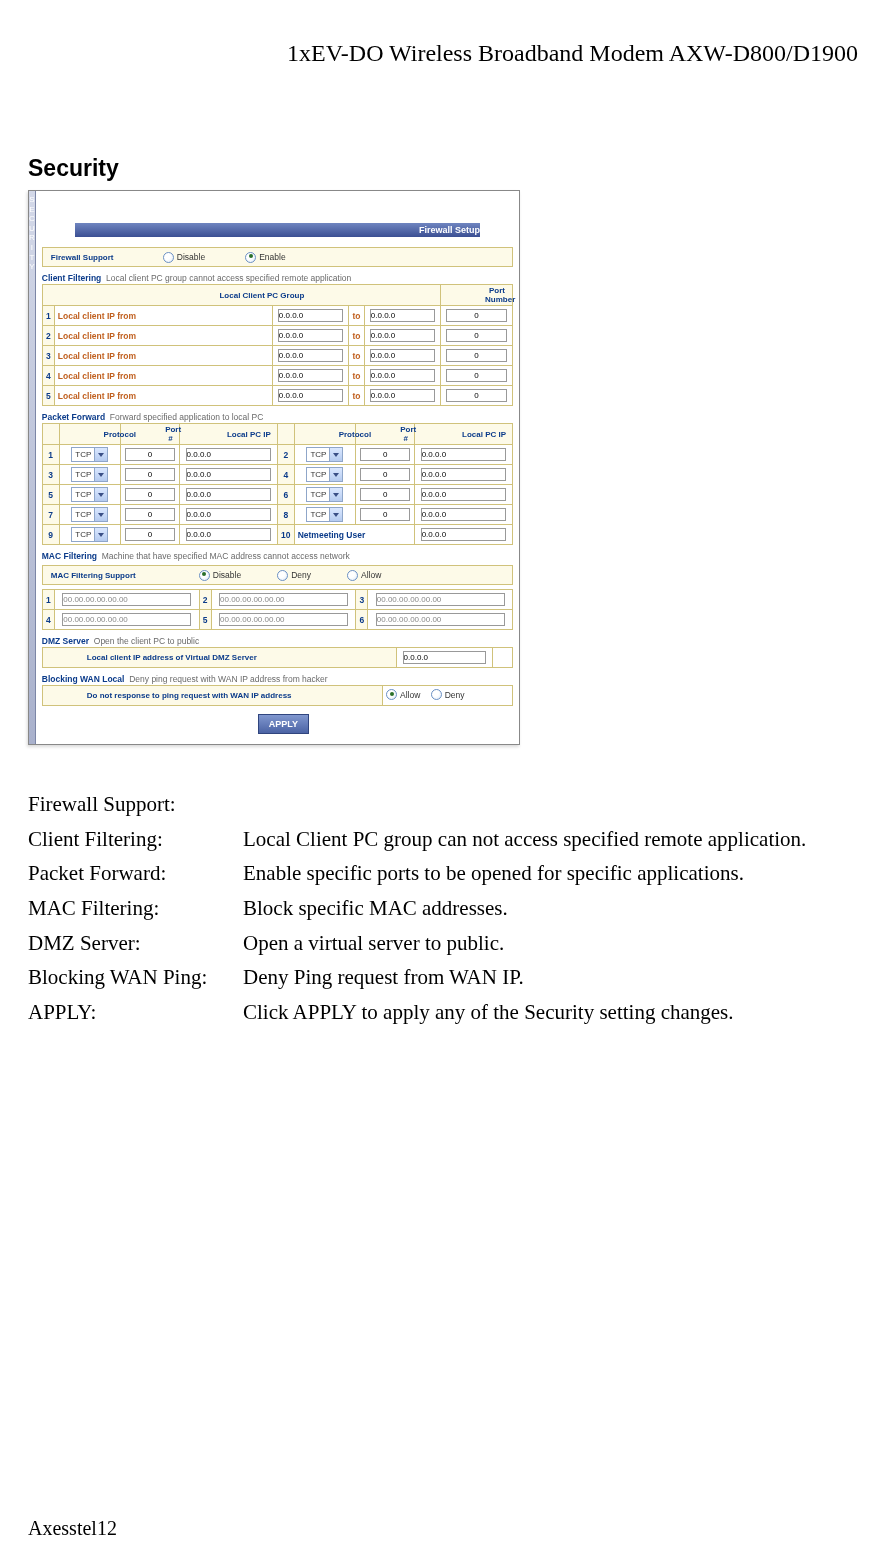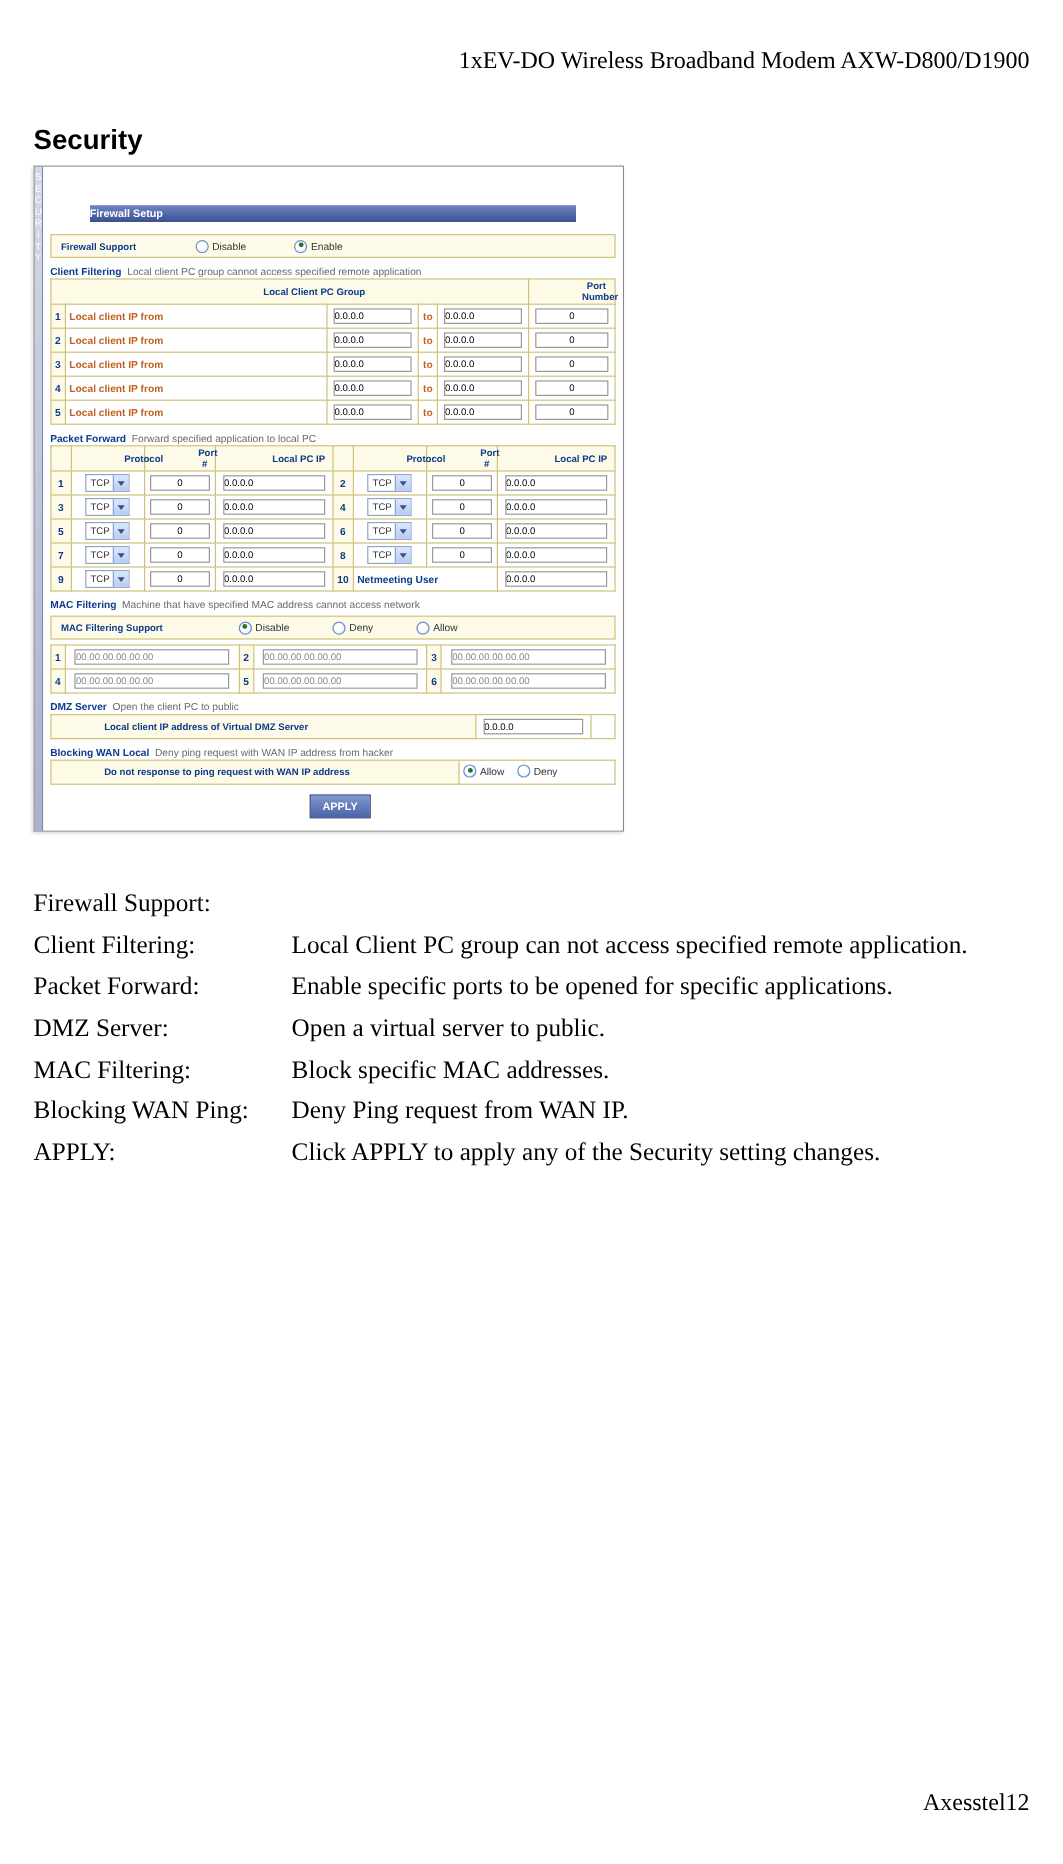--- a/index.html
+++ b/index.html
@@ -1,30 +1,30 @@
 <!DOCTYPE html>
 <html><head>
 <meta charset="utf-8">
 <style>
   html, body { margin: 0; padding: 0; }
   body { width: 886px; min-height: 1553px; background: #fff; font-family: "Times New Roman", Times, serif; color: #000; position: relative; }
   .page { padding: 40px 28px 40px 28px; position: relative; min-height: 1480px; }
-  .pg-header { text-align: right; font-size: 20px; margin-bottom: 40px; }
+  .pg-header { text-align: right; font-size: 24px; margin-bottom: 88px; }
   .section-title { font-family: Arial, Helvetica, sans-serif; font-weight: bold; font-size: 23px; margin: 0 0 8px 0; }
   .shot-wrap { width: 492px; }
   .screenshot { display: flex; border: 1px solid #888; background: #fff; font-family: Verdana, Arial, sans-serif; font-size: 8.5px; color: #333; box-shadow: -1px 2px 3px rgba(0, 0, 0, 0.15); }
   .side-tab { width: 14px; background: linear-gradient(#d3d8e8, #a9b1cc); border-right: 1px solid #7c86a6; color: #fff; font-size: 8px; text-align: center; line-height: 1.2; padding-top: 4px; letter-spacing: 0; writing-mode: horizontal-tb; }
   .side-tab span { display: block; }
   .shot-main { flex: 1 1 auto; background: #fff; }
   .topnav { display: flex; height: 18px; }
   .topnav .tab { width: 86px; background: linear-gradient(#5b6fa0, #2a3f78); color: #fff; font-size: 9px; font-weight: bold; display: flex; align-items: center; padding-left: 8px; border-right: 1px solid #1a2a55; }
   .topnav .tab.active { background: linear-gradient(#d5e26f, #a4c22f); color: #2a3f78; border-right: none; }
   .topnav .filler { flex: 1 1 auto; background: #fff; }
   .shot-body { padding: 8px 6px 10px 6px; }
-  .banner { margin: 24px auto 10px auto; width: 86%; background: linear-gradient(#6f85c0, #3b4f93); color: #fff; text-align: left; font-size: 9px; font-weight: bold; padding: 2px 0; }
+  .banner { margin: 24px auto 10px auto; width: 86%; background: linear-gradient(#6f85c0, #3b4f93); color: #fff; text-align: right; font-size: 9px; font-weight: bold; padding: 2px 0; }
   .hbar { display: flex; align-items: center; border: 1px solid #d0c27b; background: #fdfae8; height: 18px; margin: 4px 0; }
   .hbar .lbl-blue { color: #0b3b8a; font-weight: bold; padding: 0 8px; font-size: 8px; width: 104px; }
   .hbar .radios { display: flex; gap: 40px; }
   .radio-sm { display: flex; align-items: center; gap: 3px; }
   .radio-sm .dot { width: 9px; height: 9px; border: 1px solid #6c91c4; border-radius: 50%; background: radial-gradient(circle at 35% 35%, #fff 0 40%, #dbe8f7 100%); }
   .radio-sm.checked .dot::after { content: ""; display: block; width: 4px; height: 4px; background: #2a6f2a; border-radius: 50%; margin: 1.5px auto 0 auto; }
   .sec-h { color: #0b3b8a; font-weight: bold; font-size: 8.5px; margin: 6px 0 1px 0; }
   .sec-h .sub { color: #6a6a6a; font-weight: normal; }
   .tbl { width: 100%; border-collapse: collapse; table-layout: fixed; }
   .tbl th, .tbl td { border: 1px solid #d0c27b; padding: 1px 3px; text-align: center; vertical-align: middle; height: 17px; }
@@ -36,21 +36,21 @@
   .dd-sel { display: inline-flex; align-items: center; border: 1px solid #8fa6c9; background: #fff; height: 13px; font-size: 8px; }
   .dd-sel .v { padding: 0 3px; }
   .dd-sel .chev { width: 12px; height: 13px; background: linear-gradient(#dbe8ff, #b5cbf0); border-left: 1px solid #8fa6c9; display: flex; align-items: center; justify-content: center; }
   .dd-sel .chev::after { content: ""; border-left: 3px solid transparent; border-right: 3px solid transparent; border-top: 4px solid #3a4f86; }
   .apply-row { text-align: center; margin-top: 8px; }
   .btn-apply { display: inline-block; background: linear-gradient(#8097cf, #4b63a4); color: #fff; font-family: Verdana, sans-serif; font-size: 9px; font-weight: bold; padding: 4px 10px; border: 1px solid #30457e; cursor: pointer; margin-left: 12px; }
   .desc { margin-top: 42px; font-size: 21px; line-height: 1.65; }
   .def-row { display: flex; }
   .def-term { width: 215px; flex: 0 0 215px; }
   .def-desc { flex: 1 1 auto; }
-  .footer { position: absolute; left: 28px; right: 28px; bottom: 46px; display: flex; justify-content: flex-end; font-size: 20px; }
+  .footer { position: absolute; left: 28px; right: 28px; bottom: 20px; display: flex; justify-content: flex-start; font-size: 20px; }
 </style>
 </head>
 <body>
 
 <div class="page">
   <div class="pg-header">1xEV-DO Wireless Broadband Modem AXW-D800/D1900</div>
 
   <div class="section-title">Security</div>
 
   <div class="shot-wrap">
@@ -358,26 +358,26 @@
       </div>
       <div class="def-row">
         <div class="def-term">Client Filtering:</div>
         <div class="def-desc">Local Client PC group can not access specified remote application.</div>
       </div>
       <div class="def-row">
         <div class="def-term">Packet Forward:</div>
         <div class="def-desc">Enable specific ports to be opened for specific applications.</div>
       </div>
       <div class="def-row">
+        <div class="def-term">MAC Filtering:</div>
+        <div class="def-desc">Block specific MAC addresses.</div>
+      </div>
+      <div class="def-row">
         <div class="def-term">DMZ Server:</div>
         <div class="def-desc">Open a virtual server to public.</div>
-      </div>
-      <div class="def-row">
-        <div class="def-term">MAC Filtering:</div>
-        <div class="def-desc">Block specific MAC addresses.</div>
       </div>
       <div class="def-row">
         <div class="def-term">Blocking WAN Ping:</div>
         <div class="def-desc">Deny Ping request from WAN IP.</div>
       </div>
       <div class="def-row">
         <div class="def-term">APPLY:</div>
         <div class="def-desc">Click APPLY to apply any of the Security setting changes.</div>
       </div>
     </div>

